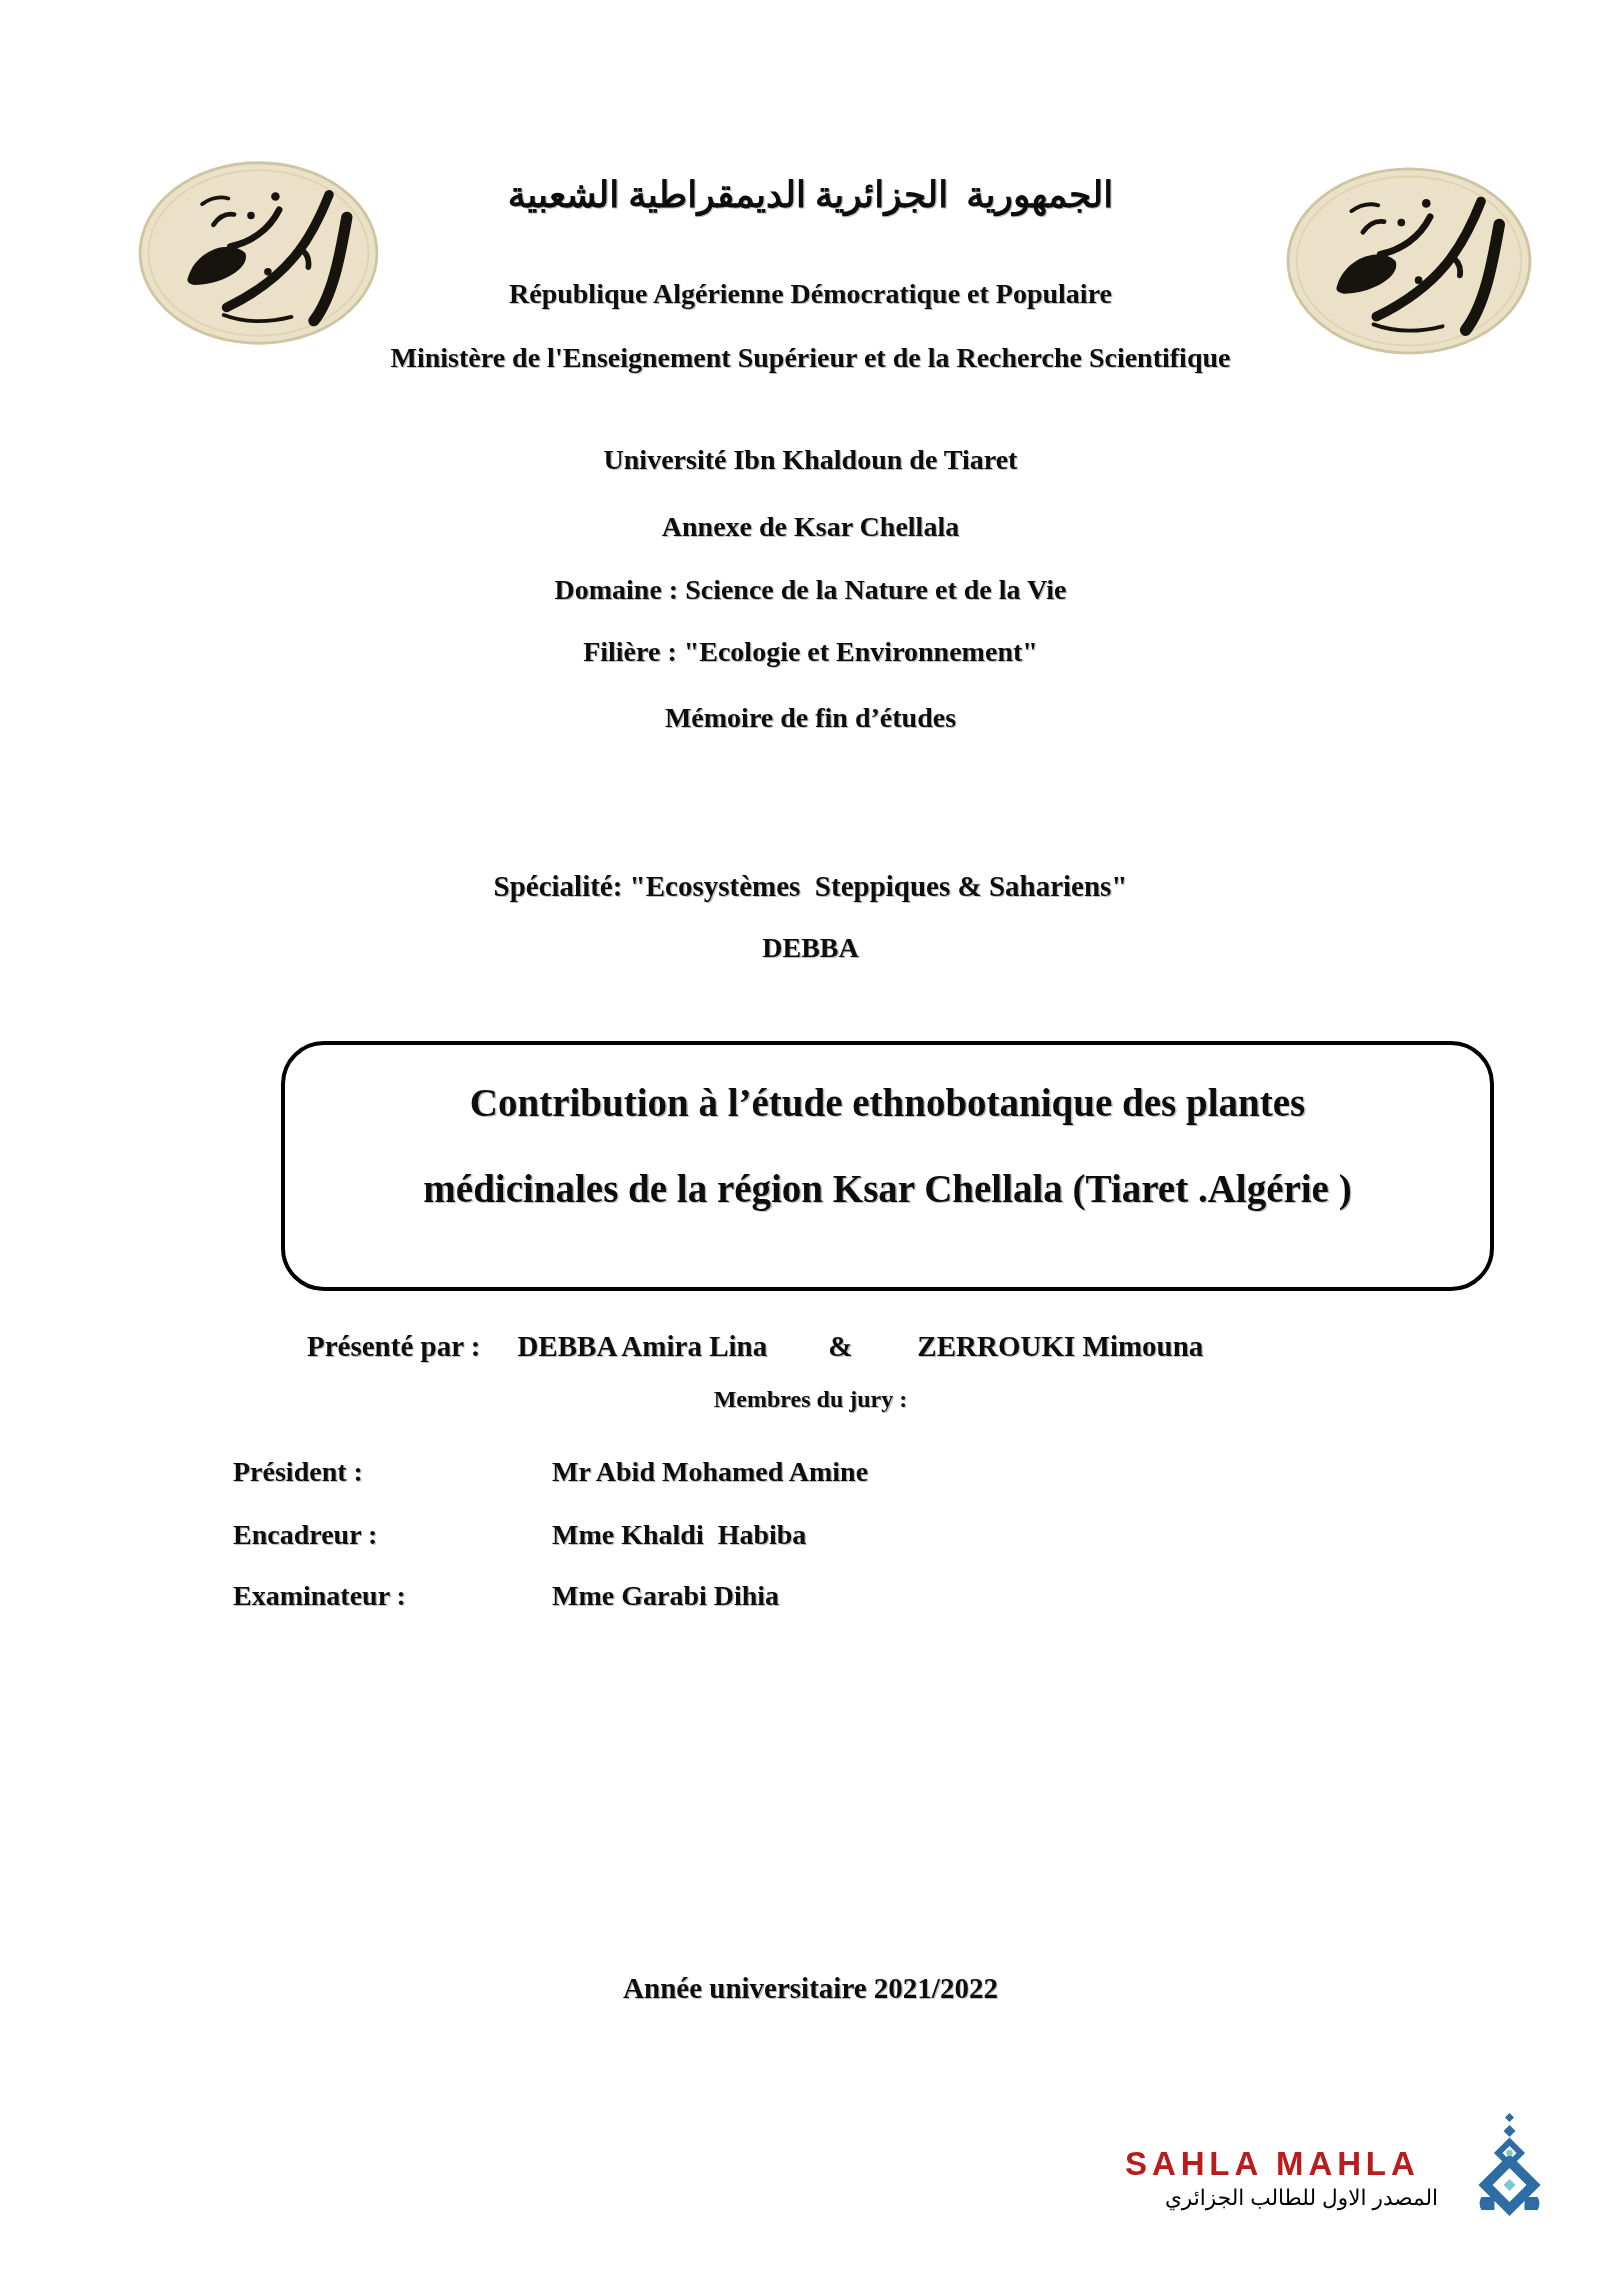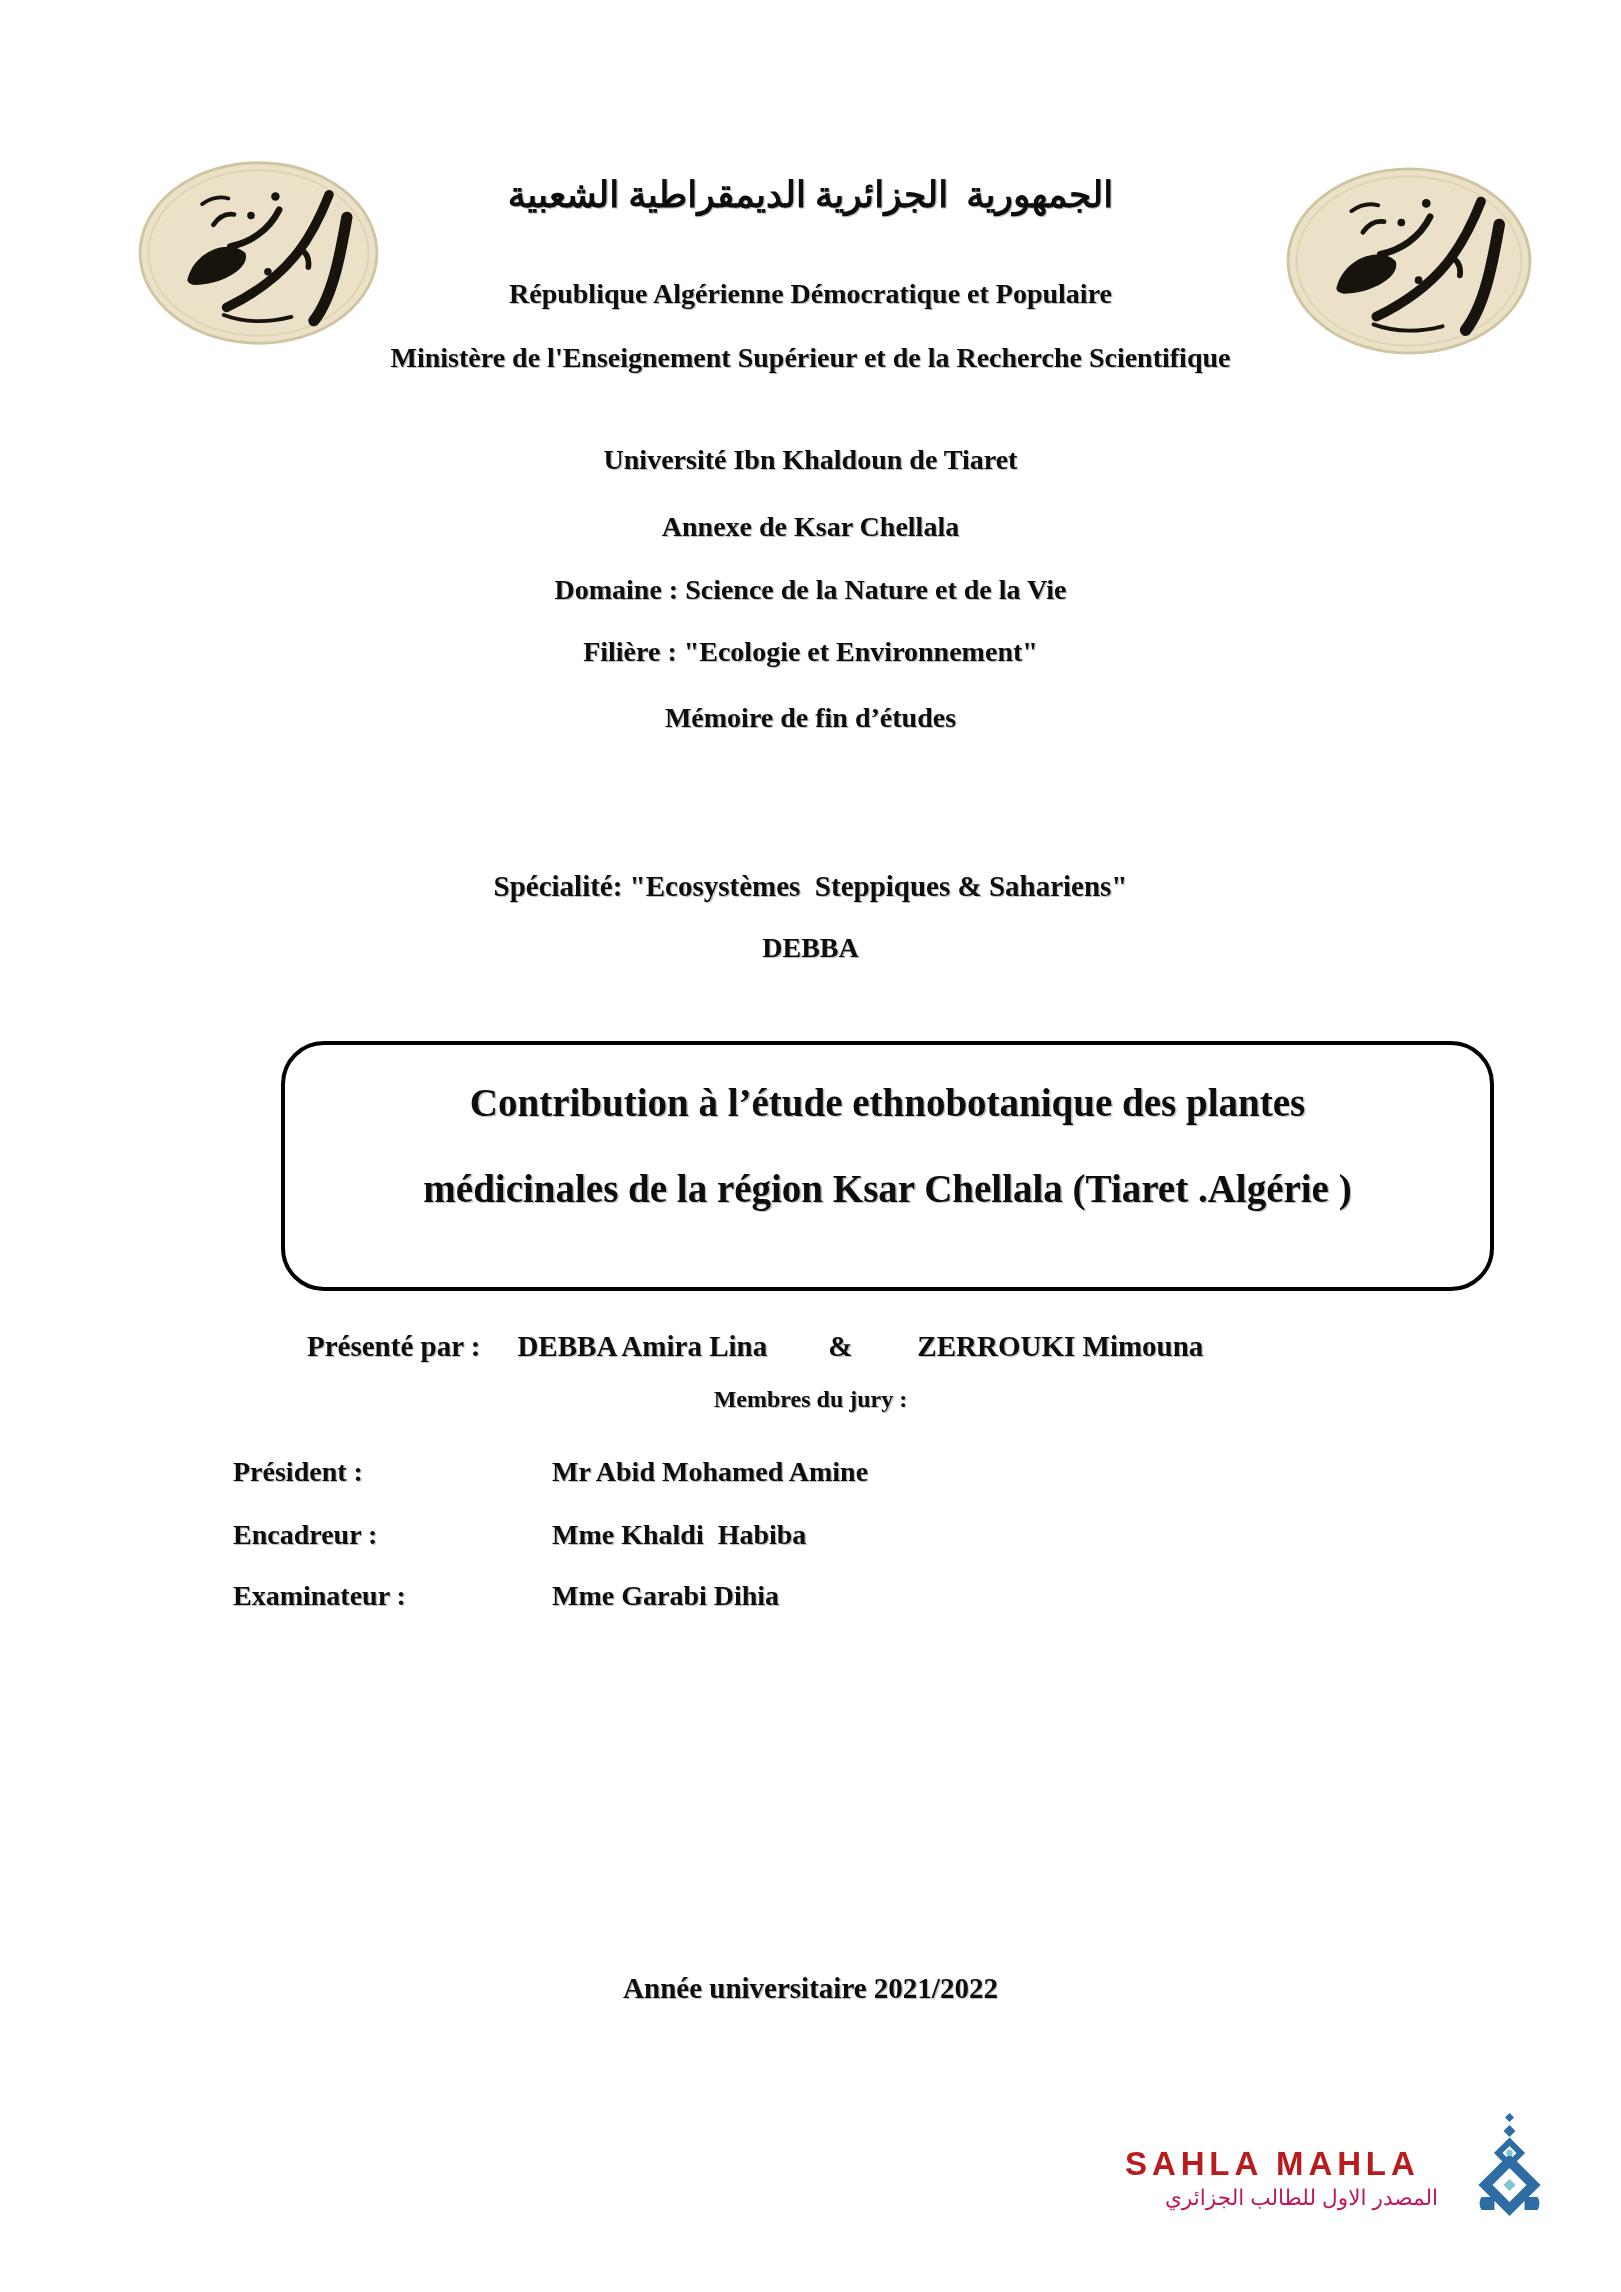--- a/index.html
+++ b/index.html
@@ -110,21 +110,21 @@
   .brand-name {
     font-size: 33px;
     font-weight: bold;
     letter-spacing: 4.9px;
     color: #b91c1c;
     white-space: nowrap;
   }
   .brand-tagline {
     margin-top: 2px;
     font-size: 21.6px;
-    color: #be185d;
+    color: #000000;
     direction: rtl;
     text-align: center;
     white-space: nowrap;
   }
   .brand-icon {
     position: absolute;
     left: 1476px;
     top: 2113px;
     width: 67px;
     height: 104px;

